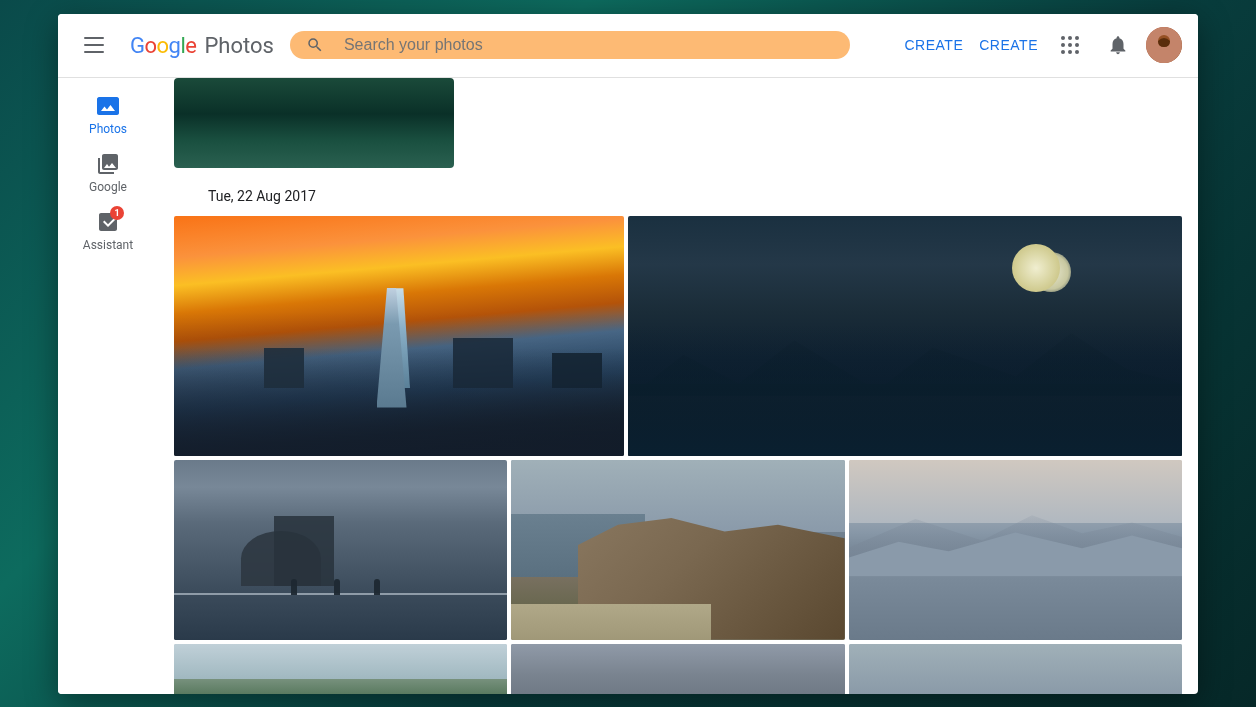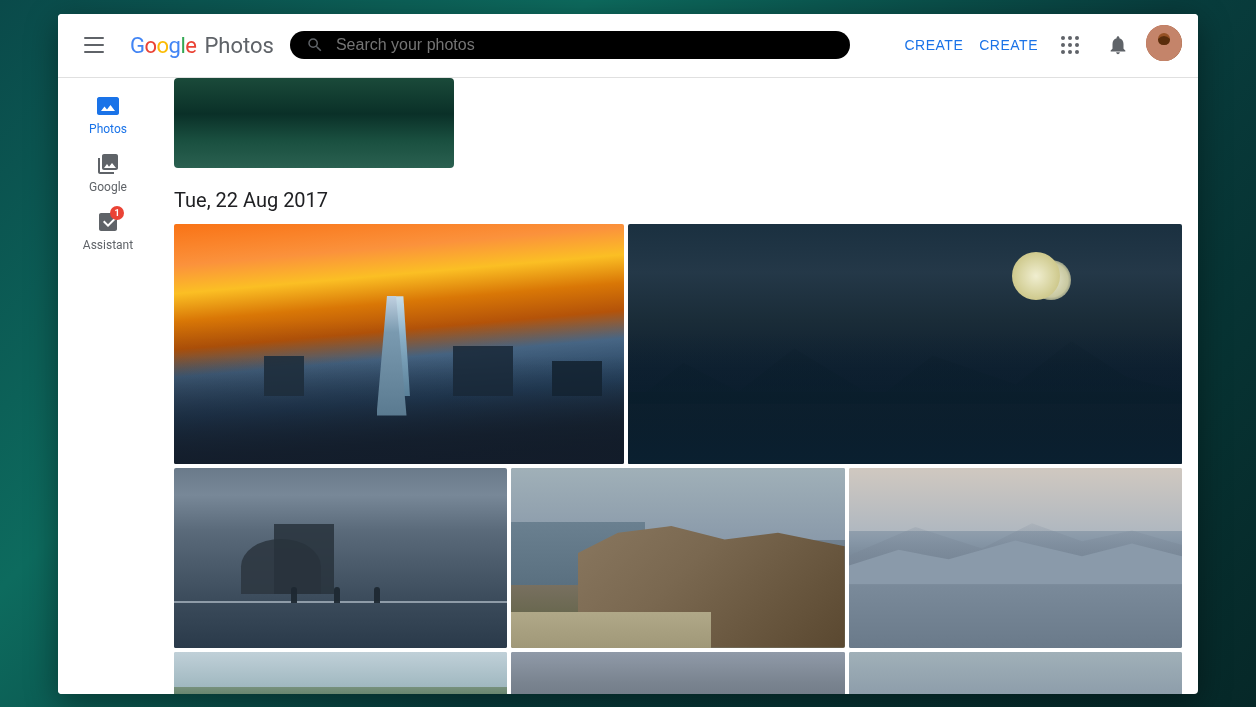--- a/index.html
+++ b/index.html
@@ -109,37 +109,38 @@
     .g-green { color: #34a853; }
     .photos-text {
       font-size: 22px;
       color: #5f6368;
       font-weight: 400;
     }
     .search-bar {
       flex: 1;
       max-width: 560px;
       height: 28px;
-      background: #000000;
+      background: #fdba74;
       border-radius: 24px;
       display: flex;
       align-items: center;
       padding: 0 16px;
-      gap: 12px;
+      gap: 20px;
     }
     .search-input {
       border: none;
       background: transparent;
       font-size: 16px;
       color: #5f6368;
       outline: none;
       flex: 1;
     }
     .nav-actions {
       display: flex;
+      align-items: center;
       gap: 8px;
       margin-left: auto;
     }
     .create-btn {
       font-size: 14px;
       font-weight: 500;
       color: #1a73e8;
       background: none;
       border: none;
       cursor: pointer;
@@ -281,24 +282,25 @@
     }
     .photo-area::-webkit-scrollbar-track {
       background: #f1f1f1;
     }
     .photo-area::-webkit-scrollbar-thumb {
       background: #bbb;
       border-radius: 5px;
     }
 
     .date-header {
-      font-size: 20px;
+      font-size: 14px;
       font-weight: 400;
       color: #202124;
       padding: 16px 0 12px 0;
+      margin-left: 34px;
     }
 
     
     .partial-photo {
       height: 90px;
       width: 280px;
       border-radius: 4px;
       overflow: hidden;
       margin-bottom: 4px;
     }

